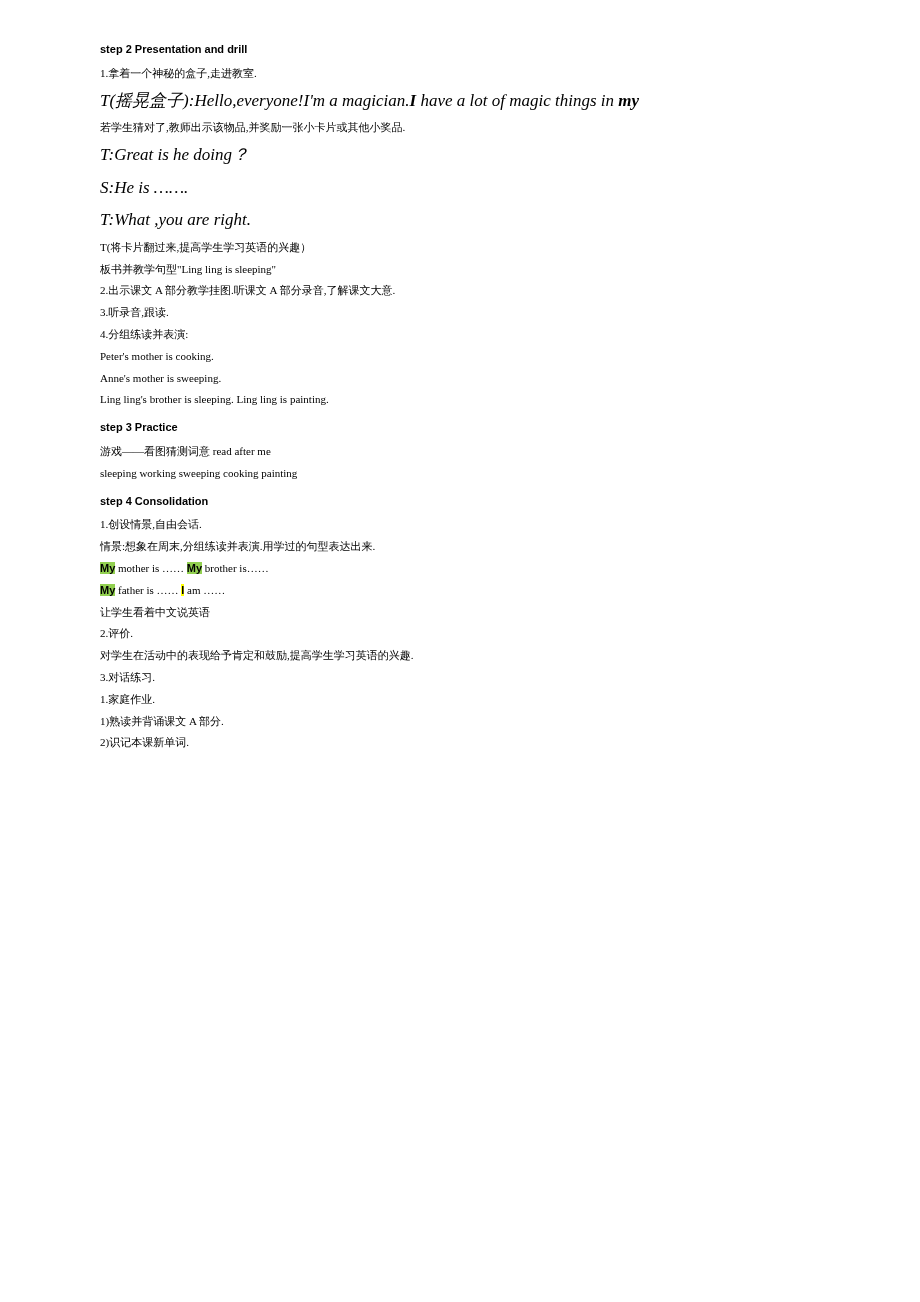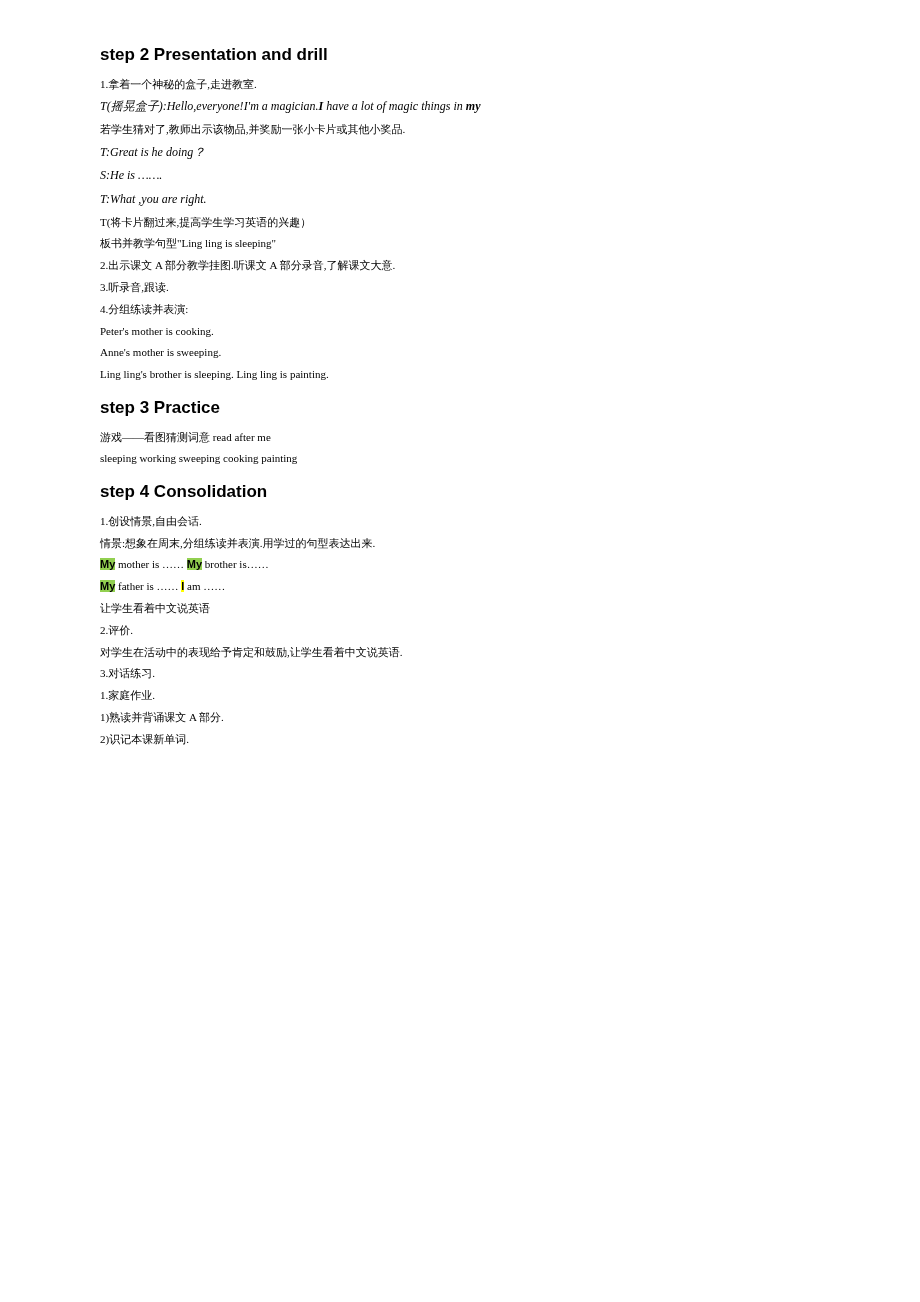--- a/index.html
+++ b/index.html
@@ -12,30 +12,30 @@
       font-family: "SimSun", "宋体", serif;
       font-size: 15px;
       color: #000000;
       padding: 40px 80px 60px 100px;
       line-height: 1.8;
       width: 920px;
       min-height: 1302px;
     }
     .section-heading {
       font-weight: bold;
-      font-size: 17px;
+      font-size: 11px;
       font-family: Arial, sans-serif;
     }
     .normal-line {
       font-size: 11px;
       margin-bottom: 2px;
     }
     .italic-line {
       font-style: italic;
-      font-size: 12px;
+      font-size: 17px;
       margin-bottom: 2px;
       font-family: "Times New Roman", Times, serif;
     }
     .italic-bold {
       font-style: italic;
       font-weight: bold;
       font-family: "Times New Roman", Times, serif;
     }
     .highlight-green {
       background-color: #92d050;
@@ -90,17 +90,17 @@
 <p class="normal-line">
   <span class="highlight-green">My</span><span> mother is …… </span><span class="highlight-green">My</span><span> brother is……</span>
 </p>
 
 <p class="normal-line">
   <span class="highlight-green">My</span><span> father is …… </span><span class="highlight-yellow">I</span><span> am ……</span>
 </p>
 
 <p class="normal-line">让学生看着中文说英语</p>
 <p class="normal-line">2.评价.</p>
-<p class="normal-line">对学生在活动中的表现给予肯定和鼓励,让学生看着中文说英语.</p>
+<p class="normal-line">对学生在活动中的表现给予肯定和鼓励,提高学生学习英语的兴趣.</p>
 <p class="normal-line">3.对话练习.</p>
 <p class="normal-line">1.家庭作业.</p>
 <p class="normal-line">1)熟读并背诵课文 A 部分.</p>
 <p class="normal-line">2)识记本课新单词.</p>
 
 </body></html>

